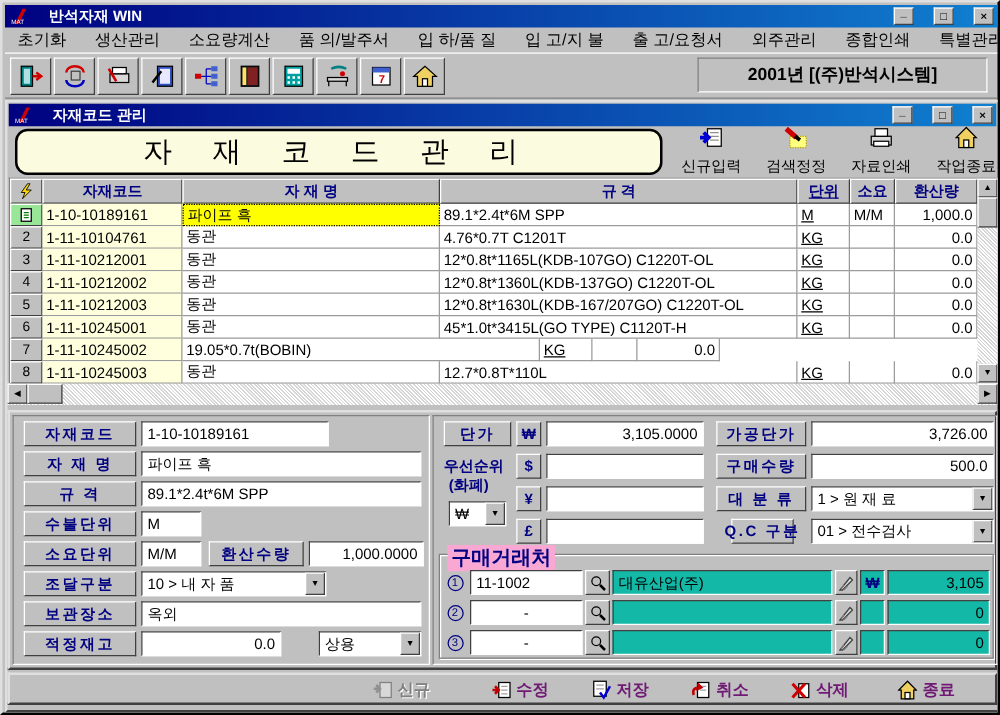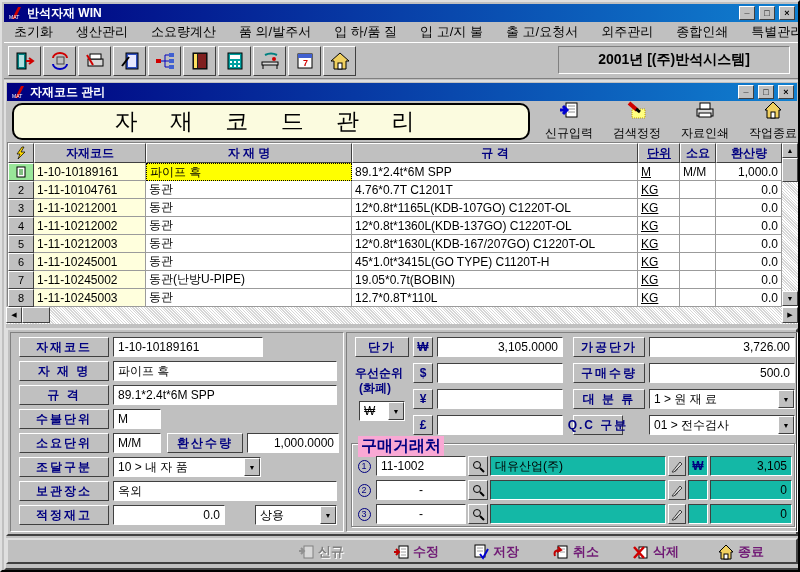--- a/index.html
+++ b/index.html
@@ -2,21 +2,21 @@
 <html><head>
 <meta charset="utf-8">
 <style>
   * { margin:0; padding:0; box-sizing:border-box; font-family:"Liberation Sans","DejaVu Sans",sans-serif; }
   html,body { background:#808080; }
   .app { position:relative; width:800px; height:572px; background:#c0c0c0;
          border:2px solid; border-color:#dfdfdf #000 #000 #dfdfdf; overflow:hidden; }
 
   
   .tbar { position:absolute; height:18px; background:linear-gradient(90deg,#000080,#1080d0);
-          color:#fff; display:flex; align-items:center; padding:0 3px; gap:4px; }
+          color:#fff; display:flex; align-items:center; padding:0 3px; gap:16px; }
   .tbar .ttxt { font-weight:bold; font-size:12px; flex:1; white-space:nowrap; }
   .winbtn { width:16px; height:14px; background:#c0c0c0; border:1px solid;
             border-color:#fff #404040 #404040 #fff; color:#000; font-size:9px; font-weight:bold;
             display:flex; align-items:center; justify-content:center; line-height:1; }
   .winbtn .mini { position:relative; top:-3px; }
   .logo { width:16px; height:14px; display:flex; align-items:center; justify-content:center; }
 
   
   .menubar { position:absolute; left:2px; top:20px; width:794px; height:20px;
              display:flex; align-items:center; gap:23px; padding:0 10px; font-size:13px; color:#000; }
@@ -354,21 +354,20 @@
         <div class="c w1 code">1-11-10245001</div>
         <div class="c w2">동관</div>
         <div class="c w3">45*1.0t*3415L(GO TYPE) C1120T-H</div>
         <div class="c w4">KG</div>
         <div class="c w5"></div>
         <div class="c w6 r">0.0</div>
       </div>
       <div class="g-row">
         <div class="c w0 num">7</div>
         <div class="c w1 code">1-11-10245002</div>
-        <div class="c w2">동관(난방U-PIPE)</div>
         <div class="c w3">19.05*0.7t(BOBIN)</div>
         <div class="c w4">KG</div>
         <div class="c w5"></div>
         <div class="c w6 r">0.0</div>
       </div>
       <div class="g-row">
         <div class="c w0 num">8</div>
         <div class="c w1 code">1-11-10245003</div>
         <div class="c w2">동관</div>
         <div class="c w3">12.7*0.8T*110L</div>
@@ -451,21 +450,21 @@
 
         <div class="lbl" style="left:226px;top:30px;width:72px">구매수량</div>
         <div class="fld" style="left:302px;top:30px;width:146px;justify-content:flex-end">500.0</div>
 
         <div class="lbl" style="left:226px;top:56px;width:72px">대 분 류</div>
         <div class="fld combo" style="left:302px;top:56px;width:146px">
           <span>1 &gt;  원 재 료</span>
           <span class="cbtn">▼</span>
         </div>
 
-        <div class="lbl" style="left:226px;top:82px;width:50px">Q.C 구분</div>
+        <div class="lbl" style="left:238px;top:82px;width:50px">Q.C 구분</div>
         <div class="fld combo" style="left:302px;top:82px;width:146px">
           <span>01 &gt;  전수검사</span>
           <span class="cbtn">▼</span>
         </div>
 
         <div class="fieldset">
           <div class="legend">구매거래처</div>
 
           <div class="circ" style="left:3px;top:12px">
               <i>1</i>

